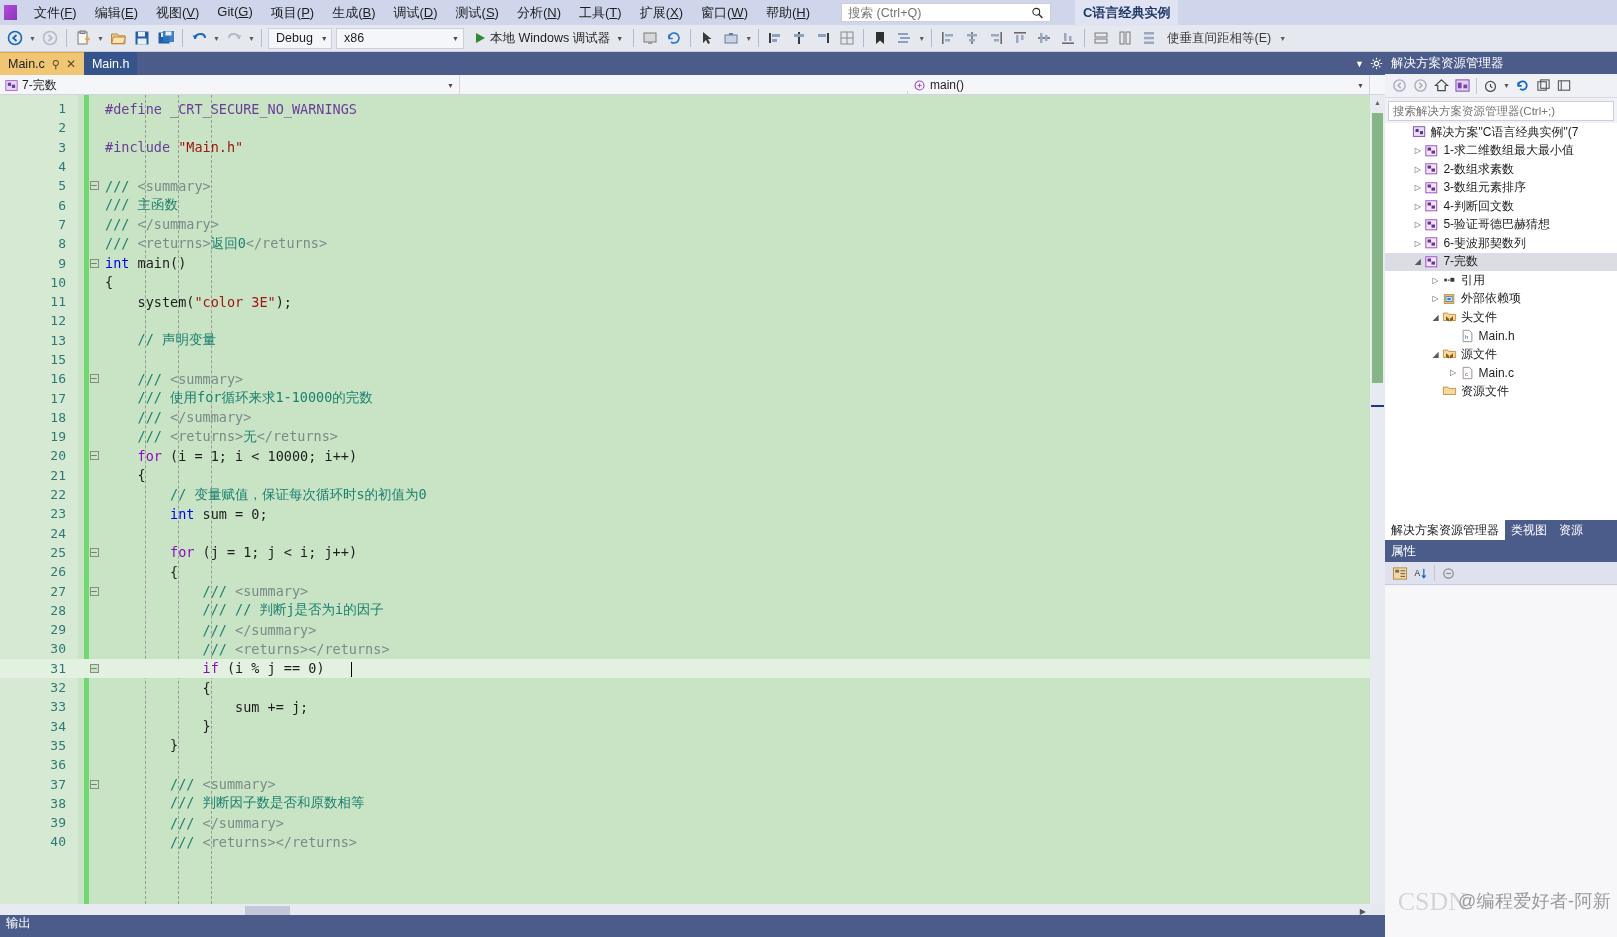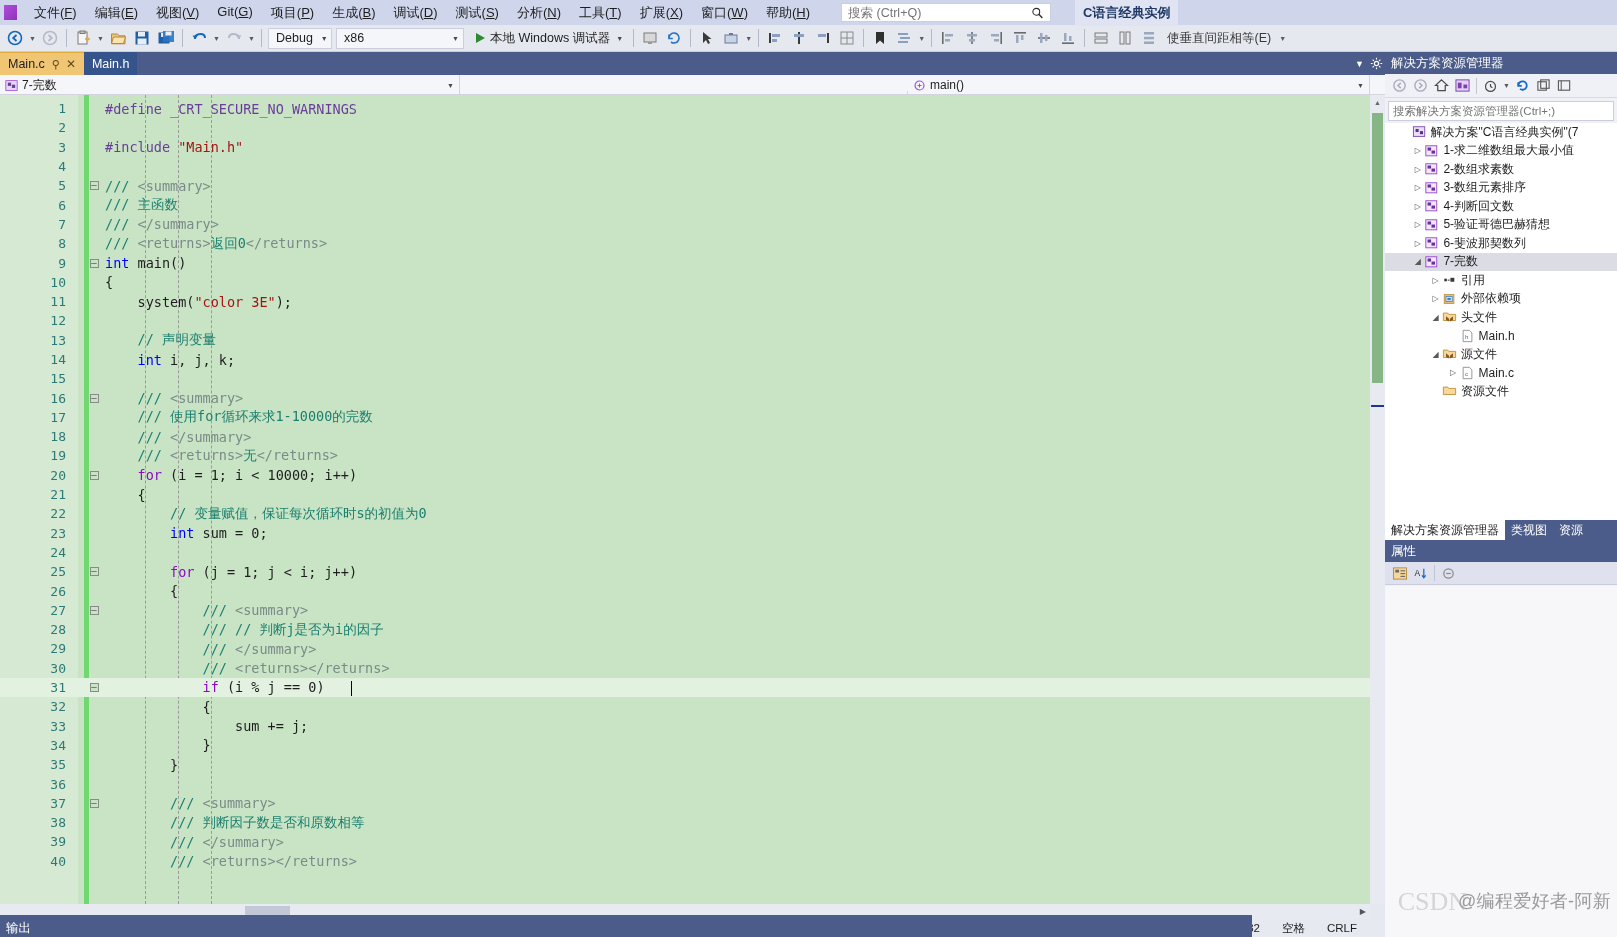--- a/index.html
+++ b/index.html
@@ -207,22 +207,22 @@
 
   .prop-panel { position: absolute; left: 0; right: 0; top: 488px; bottom: 0; background: #f0f1f6; }
   .prop-toolbar {
     height: 23px; background: #dfe2ee; display: flex; align-items: center; padding-left: 4px;
     border-bottom: 1px solid #c9ccda;
   }
   .prop-body { position: absolute; left: 0; right: 0; top: 46px; bottom: 0; background: #f7f7fa; }
 
   
   .output-strip {
-    position: absolute; left: 0; bottom: 0; width: 1252px; height: 22px; background: #4c5c8a;
-    color: #ffffff; font-size: 12.5px; display: flex; align-items: flex-end; padding-left: 6px;
+    position: absolute; left: 0; bottom: 0; width: 1385px; height: 22px; background: #4c5c8a;
+    color: #ffffff; font-size: 12.5px; display: flex; align-items: flex-start; padding-left: 6px;
   }
   .csdn-mark {
     position: absolute; right: 6px; bottom: 24px; font-size: 18px; color: #9a9a9a;
     letter-spacing: 0.3px; white-space: nowrap;
   }
   .csdn-big {
     position: absolute; right: 150px; bottom: 20px; font-size: 26px; color: #cfcfcf;
     font-family: "Liberation Serif", serif; opacity: .85;
   }
 </style>
@@ -526,21 +526,20 @@
             <div class="cl"><span class="lno">4</span><span class="fold"></span><span class="ctext"></span></div>
             <div class="cl"><span class="lno">5</span><span class="fold"><span class="box">–</span></span><span class="ctext"><span class="cmt">///</span> <span class="xml">&lt;summary&gt;</span></span></div>
             <div class="cl"><span class="lno">6</span><span class="fold"></span><span class="ctext"><span class="cmt">/// 主函数</span></span></div>
             <div class="cl"><span class="lno">7</span><span class="fold"></span><span class="ctext"><span class="cmt">///</span> <span class="xml">&lt;/summary&gt;</span></span></div>
             <div class="cl"><span class="lno">8</span><span class="fold"></span><span class="ctext"><span class="cmt">///</span> <span class="xml">&lt;returns&gt;</span><span class="cmt">返回0</span><span class="xml">&lt;/returns&gt;</span></span></div>
             <div class="cl"><span class="lno">9</span><span class="fold"><span class="box">–</span></span><span class="ctext"><span class="kw">int</span> <span class="plain">main()</span></span></div>
             <div class="cl"><span class="lno">10</span><span class="fold"></span><span class="ctext"><span class="plain">{</span></span></div>
             <div class="cl"><span class="lno">11</span><span class="fold"></span><span class="ctext">    <span class="plain">system(</span><span class="str">"color 3E"</span><span class="plain">);</span></span></div>
             <div class="cl"><span class="lno">12</span><span class="fold"></span><span class="ctext"></span></div>
             <div class="cl"><span class="lno">13</span><span class="fold"></span><span class="ctext">    <span class="cmt">// 声明变量</span></span></div>
-            <div class="cl"><span class="lno">14</span><span class="fold"></span><span class="ctext">    <span class="kw">int</span> <span class="plain">i, j, k;</span></span></div>
             <div class="cl"><span class="lno">15</span><span class="fold"></span><span class="ctext"></span></div>
             <div class="cl"><span class="lno">16</span><span class="fold"><span class="box">–</span></span><span class="ctext">    <span class="cmt">///</span> <span class="xml">&lt;summary&gt;</span></span></div>
             <div class="cl"><span class="lno">17</span><span class="fold"></span><span class="ctext">    <span class="cmt">/// 使用for循环来求1-10000的完数</span></span></div>
             <div class="cl"><span class="lno">18</span><span class="fold"></span><span class="ctext">    <span class="cmt">///</span> <span class="xml">&lt;/summary&gt;</span></span></div>
             <div class="cl"><span class="lno">19</span><span class="fold"></span><span class="ctext">    <span class="cmt">///</span> <span class="xml">&lt;returns&gt;</span><span class="cmt">无</span><span class="xml">&lt;/returns&gt;</span></span></div>
             <div class="cl"><span class="lno">20</span><span class="fold"><span class="box">–</span></span><span class="ctext">    <span class="kw2">for</span> <span class="plain">(i = </span><span class="num">1</span><span class="plain">; i &lt; </span><span class="num">10000</span><span class="plain">; i++)</span></span></div>
             <div class="cl"><span class="lno">21</span><span class="fold"></span><span class="ctext">    <span class="plain">{</span></span></div>
             <div class="cl"><span class="lno">22</span><span class="fold"></span><span class="ctext">        <span class="cmt">// 变量赋值，保证每次循环时s的初值为0</span></span></div>
             <div class="cl"><span class="lno">23</span><span class="fold"></span><span class="ctext">        <span class="kw">int</span> <span class="plain">sum = </span><span class="num">0</span><span class="plain">;</span></span></div>
             <div class="cl"><span class="lno">24</span><span class="fold"></span><span class="ctext"></span></div>

